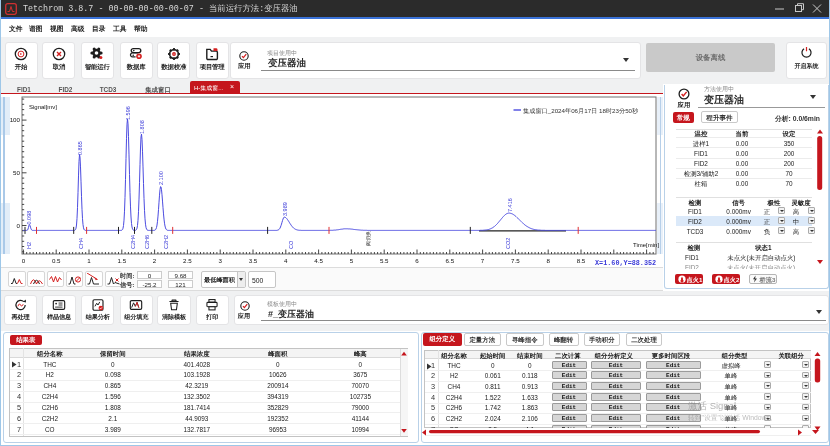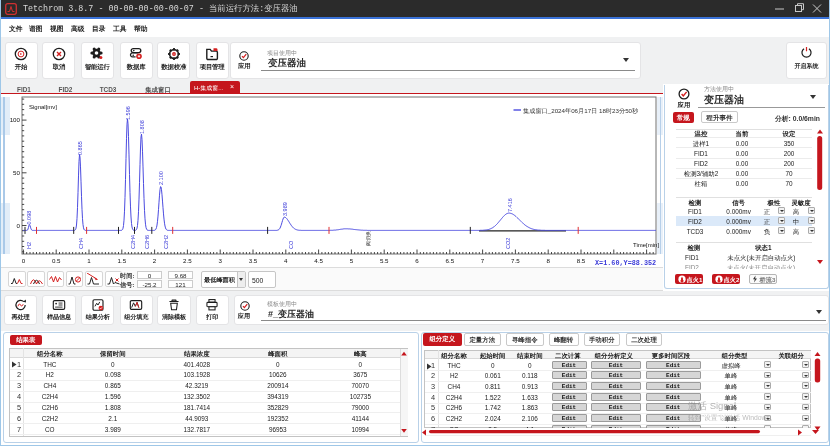--- a/index.html
+++ b/index.html
@@ -104,20 +104,21 @@
     <div class="ab ct" style="left:211.1px;top:63px;font-size:6.4px;font-weight:bold;color:#222;letter-spacing:-0.2px">项目管理</div>
     <svg class="ab" style="left:237.3px;top:49.5px" width="12" height="12" viewBox="0 0 16 16">
       <circle cx="8" cy="8" r="5.6" fill="none" stroke="#1d1d1d" stroke-width="1.5"></circle>
       <path d="M5.3,8.1 L7.2,10.2 L11,5.6" stroke="#d42020" stroke-width="1.7" fill="none"></path>
     </svg>
     <div class="ab ct" style="left:243.3px;top:61.5px;font-size:6.4px;font-weight:bold;color:#222">应用</div>
     <div class="ab" style="left:266px;top:48.5px;font-size:6px;color:#8a8a8a">项目使用中</div>
     <div class="ab" style="left:267px;top:56.5px;font-size:9.5px;font-weight:bold;color:#2a2a2a">变压器油</div>
     <div class="ab" style="left:260px;top:70px;width:374px;height:1px;background:#8a8a8a"></div>
     <div class="arr" style="left:622px;top:58px;border-left:3.5px solid transparent;border-right:3.5px solid transparent;border-top:4.5px solid #333"></div>
+    <div class="ab" style="left:645px;top:43px;width:129px;height:29px;background:#c9c9c9;border-radius:2px;text-align:center;line-height:29px;font-size:7.4px;font-weight:bold;color:#6f6f6f">设备离线</div>
     <div class="card" style="left:785px;top:42px;width:41px;height:37px"></div>
     <svg class="ab" style="left:799px;top:46px" width="13" height="13" viewBox="0 0 16 16">
       <path d="M5,3.4 a5.6,5.6 0 1 0 6,0" fill="none" stroke="#1d1d1d" stroke-width="1.5"></path>
       <line x1="8" y1="1.2" x2="8" y2="6.5" stroke="#d42020" stroke-width="1.5"></line>
     </svg>
     <div class="ab ct" style="left:805.5px;top:62px;font-size:6px;font-weight:bold;color:#222">开启系统</div>
     <div class="ab" style="left:0;top:84px;width:662px;height:9.5px;background:#f0f1f2"></div>
     <div class="ab ct" style="left:23px;top:85.5px;font-size:6.4px;font-weight:bold;color:#555">FID1</div>
     <div class="ab ct" style="left:64.5px;top:85.5px;font-size:6.4px;font-weight:bold;color:#555">FID2</div>
     <div class="ab ct" style="left:107px;top:85.5px;font-size:6.4px;font-weight:bold;color:#555">TCD3</div>

